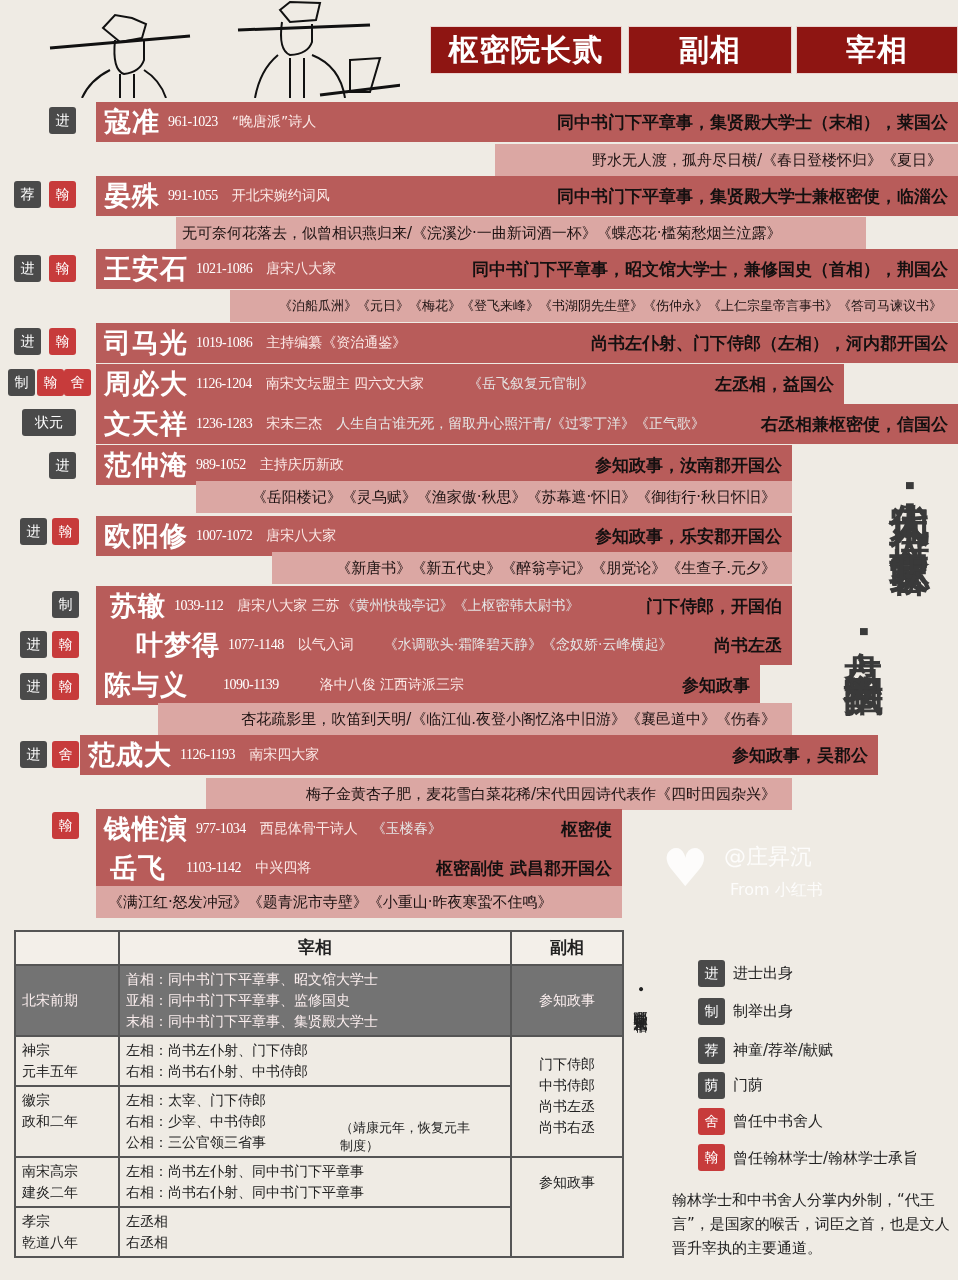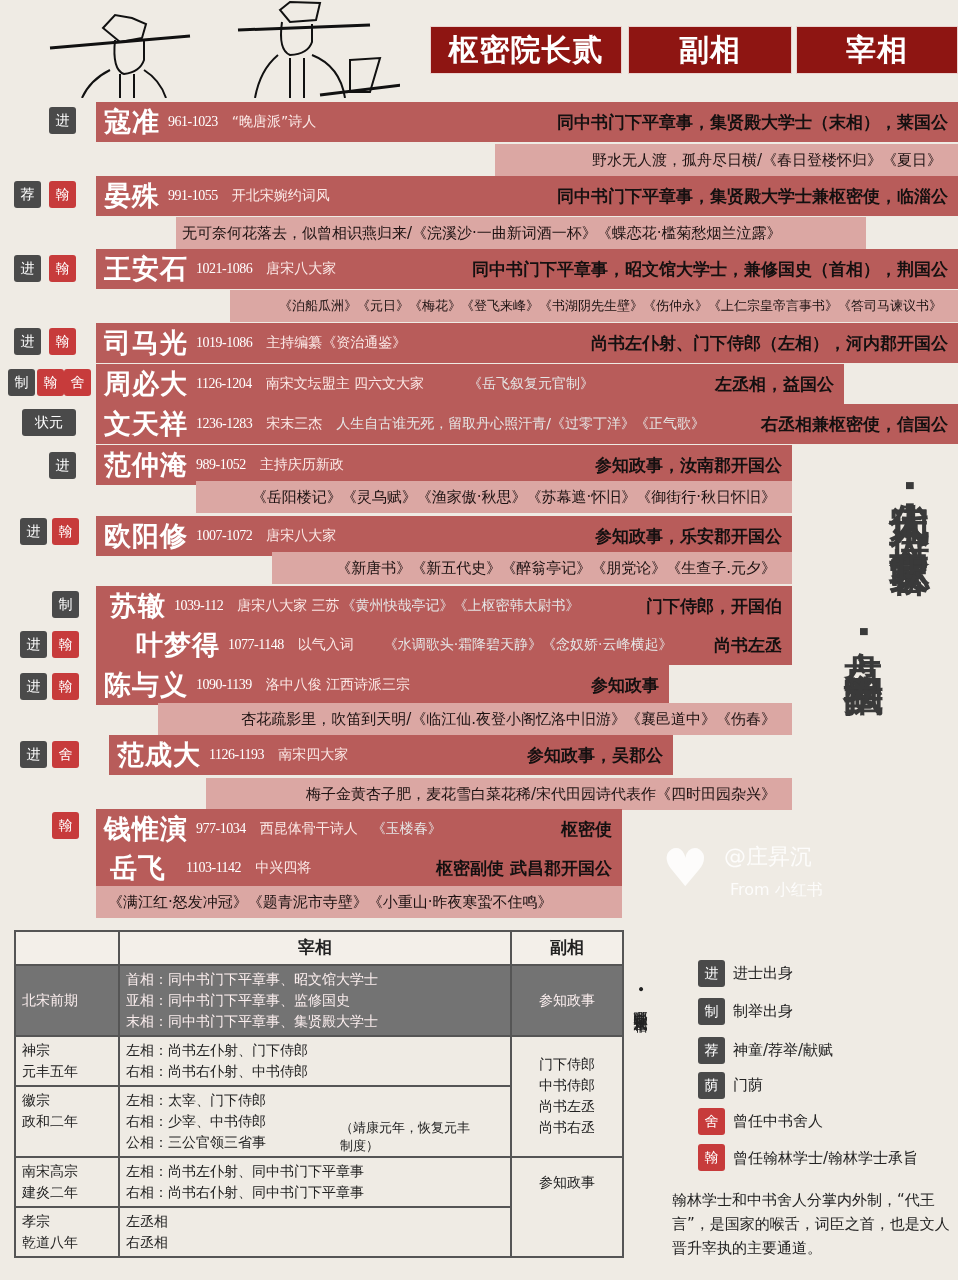--- a/index.html
+++ b/index.html
@@ -173,31 +173,31 @@
 <div class="bar" style="left:96px;top:625px;width:696px;padding-left:40px;">
   <span class="name">叶梦得</span>
   <span class="years">1077-1148</span>
   <span class="note" style="margin-right:30px;">以气入词</span>
   <span class="works">《水调歌头·霜降碧天静》《念奴娇·云峰横起》</span>
   <span class="title">尚书左丞</span>
 </div>
 
 <div class="badge dark" style="left:20px;top:673px;">进</div>
 <div class="badge red" style="left:52px;top:673px;">翰</div>
-<div class="bar" style="left:96px;top:665px;width:573px;">
+<div class="bar" style="left:96px;top:665px;width:664px;gap:27px;">
   <span class="name">陈与义</span>
   <span class="years">1090-1139</span>
   <span class="note">洛中八俊 江西诗派三宗</span>
   <span class="title">参知政事</span>
 </div>
 <div class="sub" style="left:158px;top:703px;width:634px;">杏花疏影里，吹笛到天明/《临江仙.夜登小阁忆洛中旧游》《襄邑道中》《伤春》</div>
 
 <div class="badge dark" style="left:20px;top:741px;">进</div>
 <div class="badge red" style="left:52px;top:741px;">舍</div>
-<div class="bar" style="left:109px;top:735px;width:564px;">
+<div class="bar" style="left:80px;top:735px;width:798px;">
   <span class="name">范成大</span>
   <span class="years">1126-1193</span>
   <span class="note">南宋四大家</span>
   <span class="title">参知政事，吴郡公</span>
 </div>
 <div class="sub" style="left:206px;top:772px;width:586px;margin-top:6px;">梅子金黄杏子肥，麦花雪白菜花稀/宋代田园诗代表作《四时田园杂兴》</div>
 
 <div class="badge red" style="left:52px;top:812px;">翰</div>
 <div class="bar" style="left:96px;top:809px;width:526px;">
   <span class="name">钱惟演</span>

